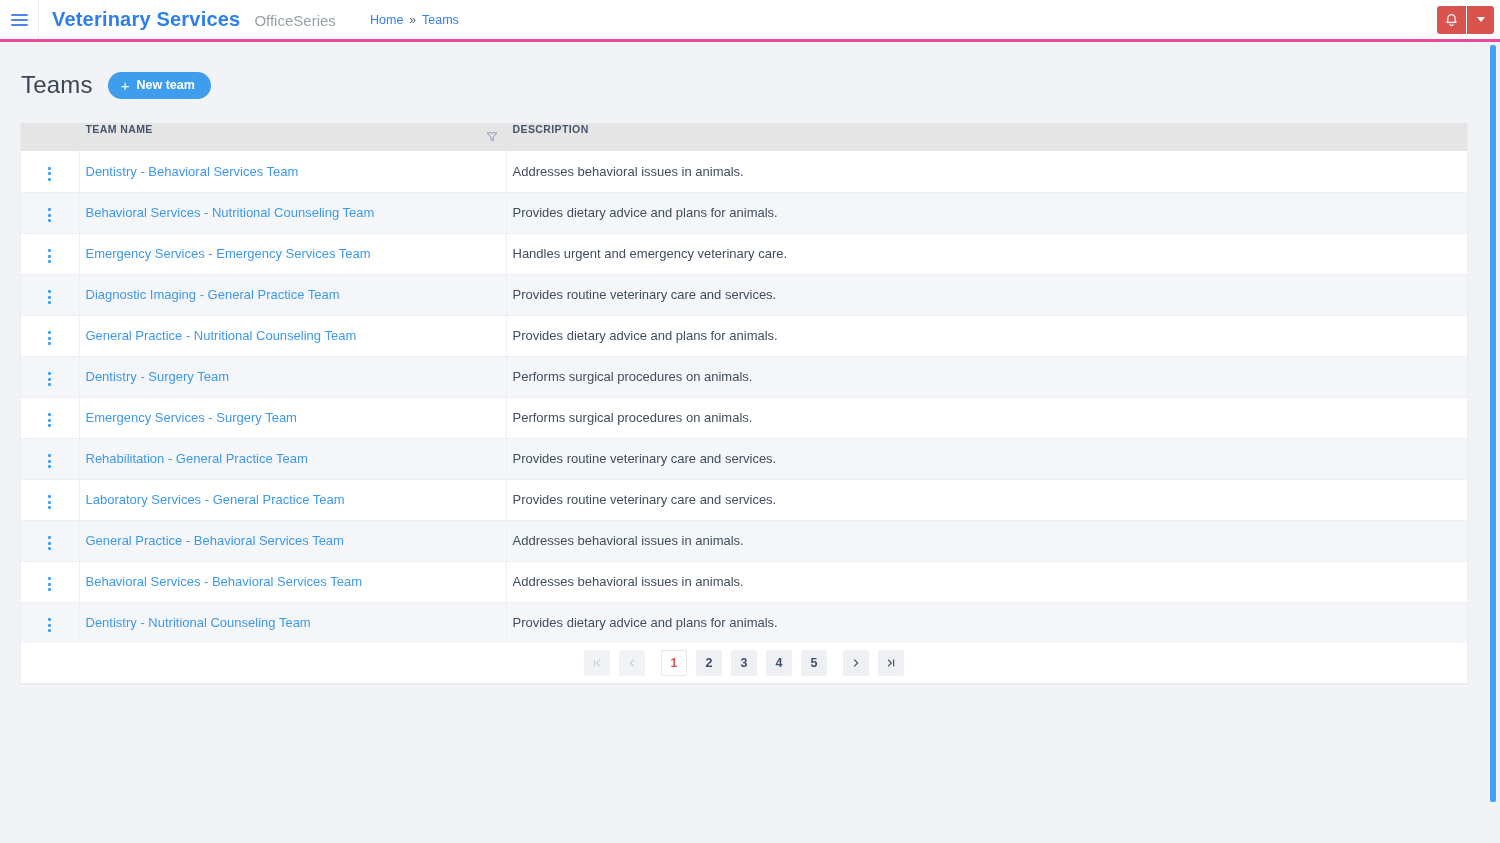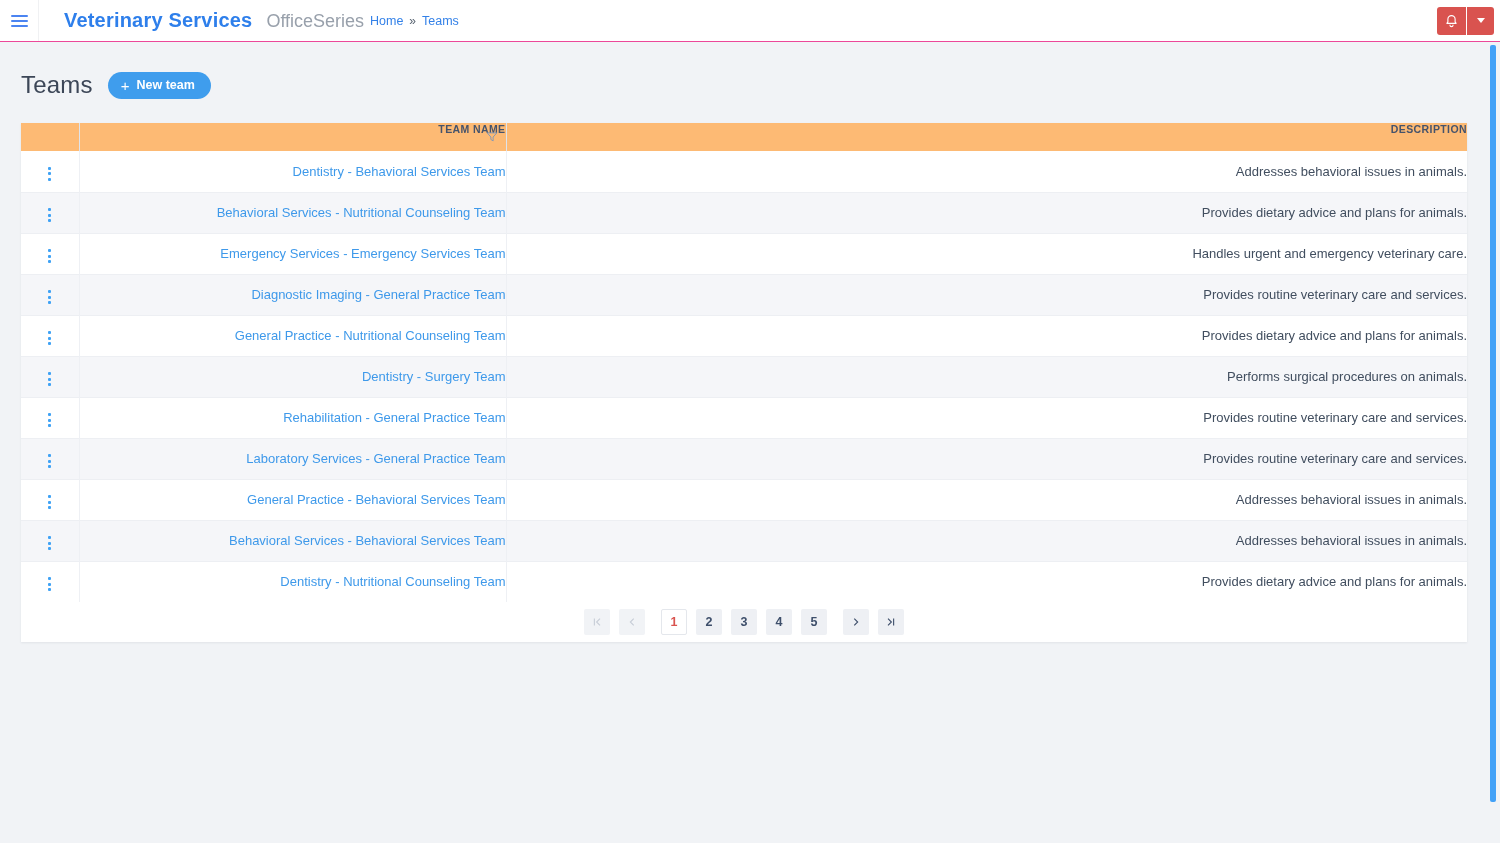--- a/index.html
+++ b/index.html
@@ -1,26 +1,26 @@
 <!DOCTYPE html>
 <html><head>
 <meta charset="utf-8">
 <style>
   * { margin:0; padding:0; box-sizing:border-box; }
   html,body { width:1500px; height:843px; overflow:hidden; }
   body { font-family:"Liberation Sans", sans-serif; background:#f1f3f6; position:relative; }
 
   
-  .topbar { position:relative; height:42px; background:#ffffff; border-bottom:1px solid #ec4899; display:flex; align-items:center;gap:12px; }
+  .topbar { position:relative; height:42px; background:#ffffff; border-bottom:3px solid #ec4899; display:flex; align-items:center; }
   .menu-area { width:39px; height:100%; border-right:1px solid #f0f1f3; display:flex; align-items:center; justify-content:center; cursor:pointer; }
   .hamburger { display:flex; flex-direction:column; gap:3px; }
   .hamburger i { display:block; width:17px; height:2px; background:#4b84f1; border-radius:1px; }
   .brand { display:flex; align-items:baseline; margin-left:13px; }
   .app-title { font-size:20px; font-weight:700; color:#2e7feb; letter-spacing:.2px; cursor:pointer; }
-  .app-subtitle { font-size:18px; color:#98a0ab; margin-left:14px; }
+  .app-subtitle { font-size:15px; color:#98a0ab; margin-left:14px; }
   .breadcrumb { position:absolute; left:370px; top:0; height:100%; display:flex; align-items:center; gap:6px; font-size:12.5px; }
   .breadcrumb a { color:#3381e8; text-decoration:none; cursor:pointer; }
   .breadcrumb .sep { color:#55606e; font-size:12px; }
   .top-actions { margin-left:auto; margin-right:6px; display:flex; gap:1px; }
   .top-actions button { border:none; background:#d9534f; height:28px; display:flex; align-items:center; justify-content:center; cursor:pointer; }
   .notif-btn { width:29px; border-radius:3px 0 0 3px; }
   .dropdown-btn { width:27px; border-radius:0 3px 3px 0; }
   .caret { width:0; height:0; border-left:4px solid transparent; border-right:4px solid transparent; border-top:5px solid #ffffff; }
 
   
@@ -30,25 +30,25 @@
   main { padding:0 33px 0 21px; }
   .page-head { padding-top:29px; display:flex; align-items:center; gap:15px; }
   .page-title { font-size:24px; font-weight:500; color:#3c4657; letter-spacing:.2px; }
   .new-team-btn { display:flex; align-items:center; gap:7px; height:27px; padding:0 16px 0 13px; border:none; border-radius:14px; background:#3f9ded; color:#fff; font-family:inherit; font-size:12.5px; font-weight:700; cursor:pointer; }
   .new-team-btn .plus { font-size:15px; font-weight:400; line-height:1; }
 
   
   .card { margin-top:24px; background:#ffffff; width:1446px; box-shadow:0 1px 2px rgba(40,50,70,.08); }
   table { width:100%; border-collapse:collapse; table-layout:fixed; }
   col.c-menu { width:58px; } col.c-name { width:427px; }
-  thead th { height:27px; background:#fdba74; font-size:10.5px; font-weight:700; color:#46536b; letter-spacing:.4px; text-align:right; padding:0 0 16px 6px; position:relative; white-space:nowrap; }
+  thead th { height:27px; background:#e5e5e5; font-size:10.5px; font-weight:700; color:#46536b; letter-spacing:.4px; text-align:left; padding:0 0 16px 6px; position:relative; white-space:nowrap; }
   thead th + th { border-left:1px solid #dfe3ea; }
   thead .funnel { position:absolute; right:8px; top:50%; transform:translateY(-50%); cursor:pointer; display:flex; }
   tbody td { height:41px; padding:0 0 0 6px; font-size:13px; white-space:nowrap; overflow:hidden; }
-  tbody td + td { border-left:1px solid #eef0f4;text-align:right; }
+  tbody td + td { border-left:1px solid #eef0f4; }
   tbody tr { background:#ffffff; border-bottom:1px solid #edeff3; }
   tbody tr:nth-child(even) { background:#f5f6f9; }
   tbody tr:last-child { border-bottom:none;padding-left:22px; }
   .team-link { color:#3e99ea; text-decoration:none; cursor:pointer; }
   .desc-text { color:#414e5f;margin-top:36px; }
   td.cell-menu { text-align:center; padding:0; }
   .kebab-btn { background:none; border:none; cursor:pointer; padding:4px 6px; }
   .kebab { display:flex; flex-direction:column; gap:2.5px; align-items:center; }
   .kebab i { display:block; width:3px; height:3px; background:#3fa2f5; border-radius:1px; }
 
@@ -206,20 +206,33 @@
                   <i></i>
                   <i></i>
                   <i></i>
                 </span>
       </button>
     </td>
     <td><a class="team-link">Dentistry - Surgery Team</a></td>
     <td><span class="desc-text">Performs surgical procedures on animals.</span></td>
   </tr>
 
+  <tr>
+    <td class="cell-menu">
+      <button class="kebab-btn">
+        <span class="kebab">
+                  <i></i>
+                  <i></i>
+                  <i></i>
+                </span>
+      </button>
+    </td>
+    <td><a class="team-link">Emergency Services - Surgery Team</a></td>
+    <td><span class="desc-text">Performs surgical procedures on animals.</span></td>
+  </tr>
 
   <tr>
     <td class="cell-menu">
       <button class="kebab-btn">
         <span class="kebab">
                   <i></i>
                   <i></i>
                   <i></i>
                 </span>
       </button>

